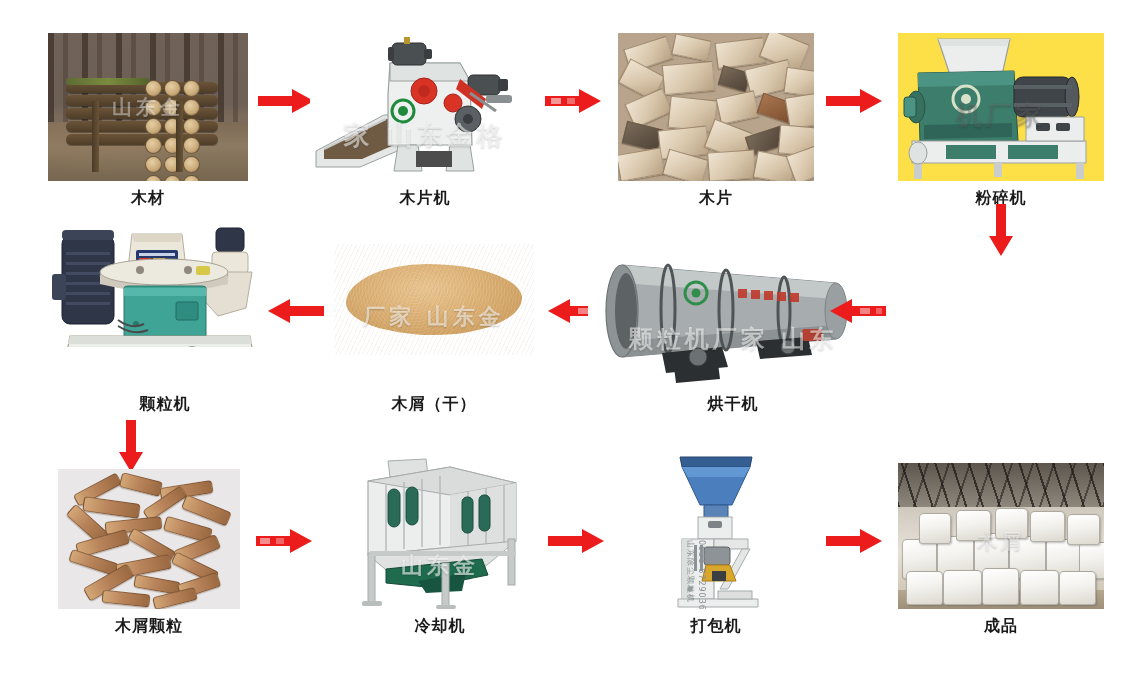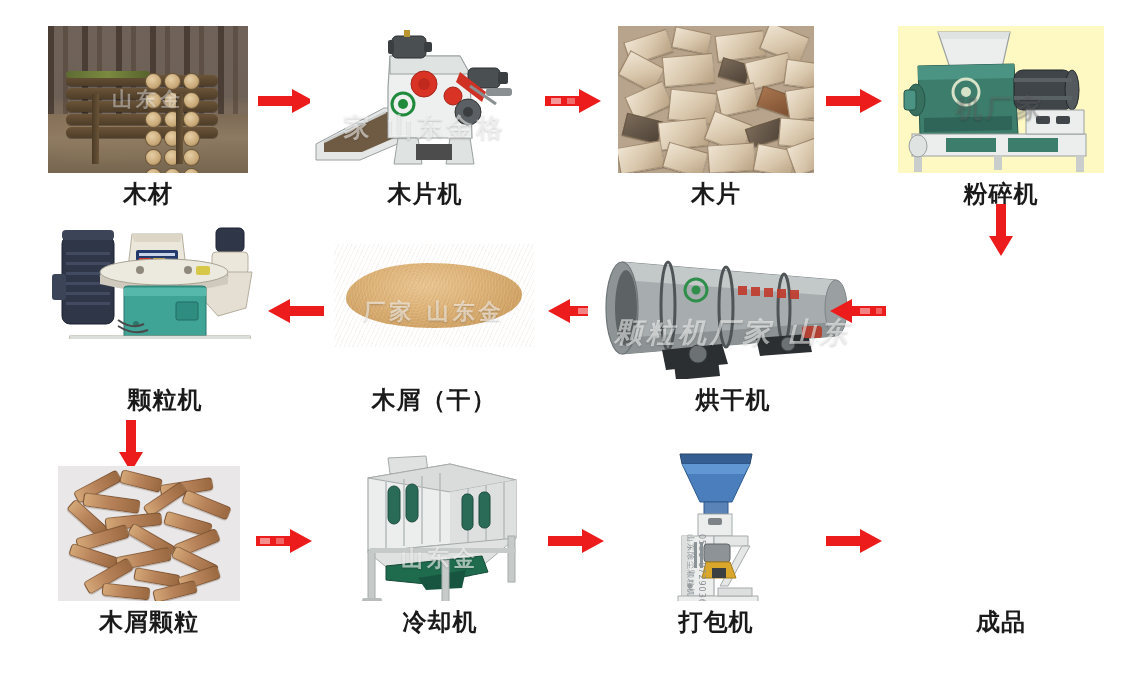--- a/index.html
+++ b/index.html
@@ -32,21 +32,21 @@
     align-items: center;
     justify-content: flex-end;
   }
   .thumb {
     position: relative;
     overflow: hidden;
     background: #ffffff;
   }
   .caption {
     margin-top: 9px;
-    font-size: 24px;
+    font-size: 16px;
     line-height: 1;
     font-weight: 700;
     color: #1a1a1a;
     letter-spacing: 1px;
     white-space: nowrap;
     font-family: "DejaVu Sans", "Liberation Sans", sans-serif;
   }
 
   
   .arrow {
@@ -118,21 +118,21 @@
     box-shadow:0 1px 1px rgba(60,45,30,.35);
   }
   .ph-chips .dark {
     background:linear-gradient(135deg,#7a6a58,#4e4338);
   }
   .ph-chips .red {
     background:linear-gradient(135deg,#a8754f,#7d4f30);
   }
 
   
-  .ph-crusher { background:#fef9c3; }
+  .ph-crusher { background:#fde047; }
 
   
   .ph-wetsaw {
     background:linear-gradient(180deg,#b9bfc0 0%,#a9b0b2 40%,#9aa3a6 100%);
   }
   .ph-wetsaw .heap {
     position:absolute; left:3%; right:3%; top:16%; bottom:5%;
     background:
       radial-gradient(ellipse at 50% 18%, #8a5c36 0%, #7a4f2d 35%, #6a4426 65%, #5b3a20 100%);
     border-radius:48% 48% 42% 42% / 55% 55% 45% 45%;
@@ -501,21 +501,21 @@
           <rect x="202" y="56" width="9" height="9"></rect>
         </g>
 
         <path d="M74,116 L134,110 L140,130 L78,136 Z" fill="#2b2f31"></path>
         <path d="M86,130 L130,126 L132,142 L88,146 Z" fill="#2b2f31"></path>
         <path d="M168,104 L220,100 L224,118 L172,122 Z" fill="#2b2f31"></path>
         <circle cx="110" cy="120" r="9" fill="#6c7274" stroke="#3a3f41" stroke-width="1"></circle>
         <circle cx="200" cy="110" r="7" fill="#6c7274" stroke="#3a3f41" stroke-width="1"></circle>
         <rect x="214" y="92" width="20" height="12" rx="3" fill="#b44234"></rect>
       </svg>
-      <div class="wm" style="top:36%;font-size:28px;font-style:italic;">颗粒机厂家 山东</div>
+      <div class="wm" style="top:36%;font-size:24px;">颗粒机厂家 山东</div>
     </div>
     <div class="caption">烘干机</div>
   </div>
 
   <div class="arrow" style="left:830px; top:298px;">
     <svg width="56" height="26" viewBox="0 0 56 26" aria-hidden="true">
       <path d="M56,8 L22,8 L22,1 L0,13 L22,25 L22,18 L56,18 Z" fill="#ec1c1c"></path>
       <path d="M30,10 L40,10 L40,16 L30,16 Z" fill="#ffffff" opacity=".45"></path>
       <path d="M46,10 L52,10 L52,16 L46,16 Z" fill="#ffffff" opacity=".3"></path>
     </svg>
@@ -651,16 +651,38 @@
     <div class="caption">打包机</div>
   </div>
 
   <div class="arrow" style="left:826px; top:528px;">
     <svg width="56" height="26" viewBox="0 0 56 26" aria-hidden="true">
       <path d="M0,8 L34,8 L34,1 L56,13 L34,25 L34,18 L0,18 Z" fill="#ec1c1c"></path>
     </svg>
   </div>
 
   <div class="cell" style="left:898px; top:460px; width:206px; height:174px;">
+    <div class="thumb ph-product" style="width:206px;height:146px;">
+      <div class="roof"></div>
+      <div class="floor"></div>
+
+      <div class="bag" style="left:2%;  top:52%; width:16%; height:26%;"></div>
+      <div class="bag" style="left:19%; top:50%; width:17%; height:28%;"></div>
+      <div class="bag" style="left:37%; top:48%; width:16%; height:30%;"></div>
+      <div class="bag" style="left:54%; top:50%; width:17%; height:28%;"></div>
+      <div class="bag" style="left:72%; top:52%; width:16%; height:26%;"></div>
+      <div class="bag" style="left:88%; top:54%; width:14%; height:24%;"></div>
+      <div class="bag" style="left:4%;  top:74%; width:17%; height:22%;"></div>
+      <div class="bag" style="left:22%; top:73%; width:18%; height:23%;"></div>
+      <div class="bag" style="left:41%; top:72%; width:17%; height:24%;"></div>
+      <div class="bag" style="left:59%; top:73%; width:18%; height:23%;"></div>
+      <div class="bag" style="left:78%; top:74%; width:17%; height:22%;"></div>
+      <div class="bag" style="left:10%; top:34%; width:15%; height:20%;"></div>
+      <div class="bag" style="left:28%; top:32%; width:16%; height:20%;"></div>
+      <div class="bag" style="left:47%; top:31%; width:15%; height:20%;"></div>
+      <div class="bag" style="left:64%; top:33%; width:16%; height:20%;"></div>
+      <div class="bag" style="left:82%; top:35%; width:15%; height:20%;"></div>
+      <div class="wm dim" style="top:8%;font-size:20px;color:rgba(255,255,255,.45);">木屑</div>
+    </div>
     <div class="caption">成品</div>
   </div>
 
 </div>
 
 </body></html>

